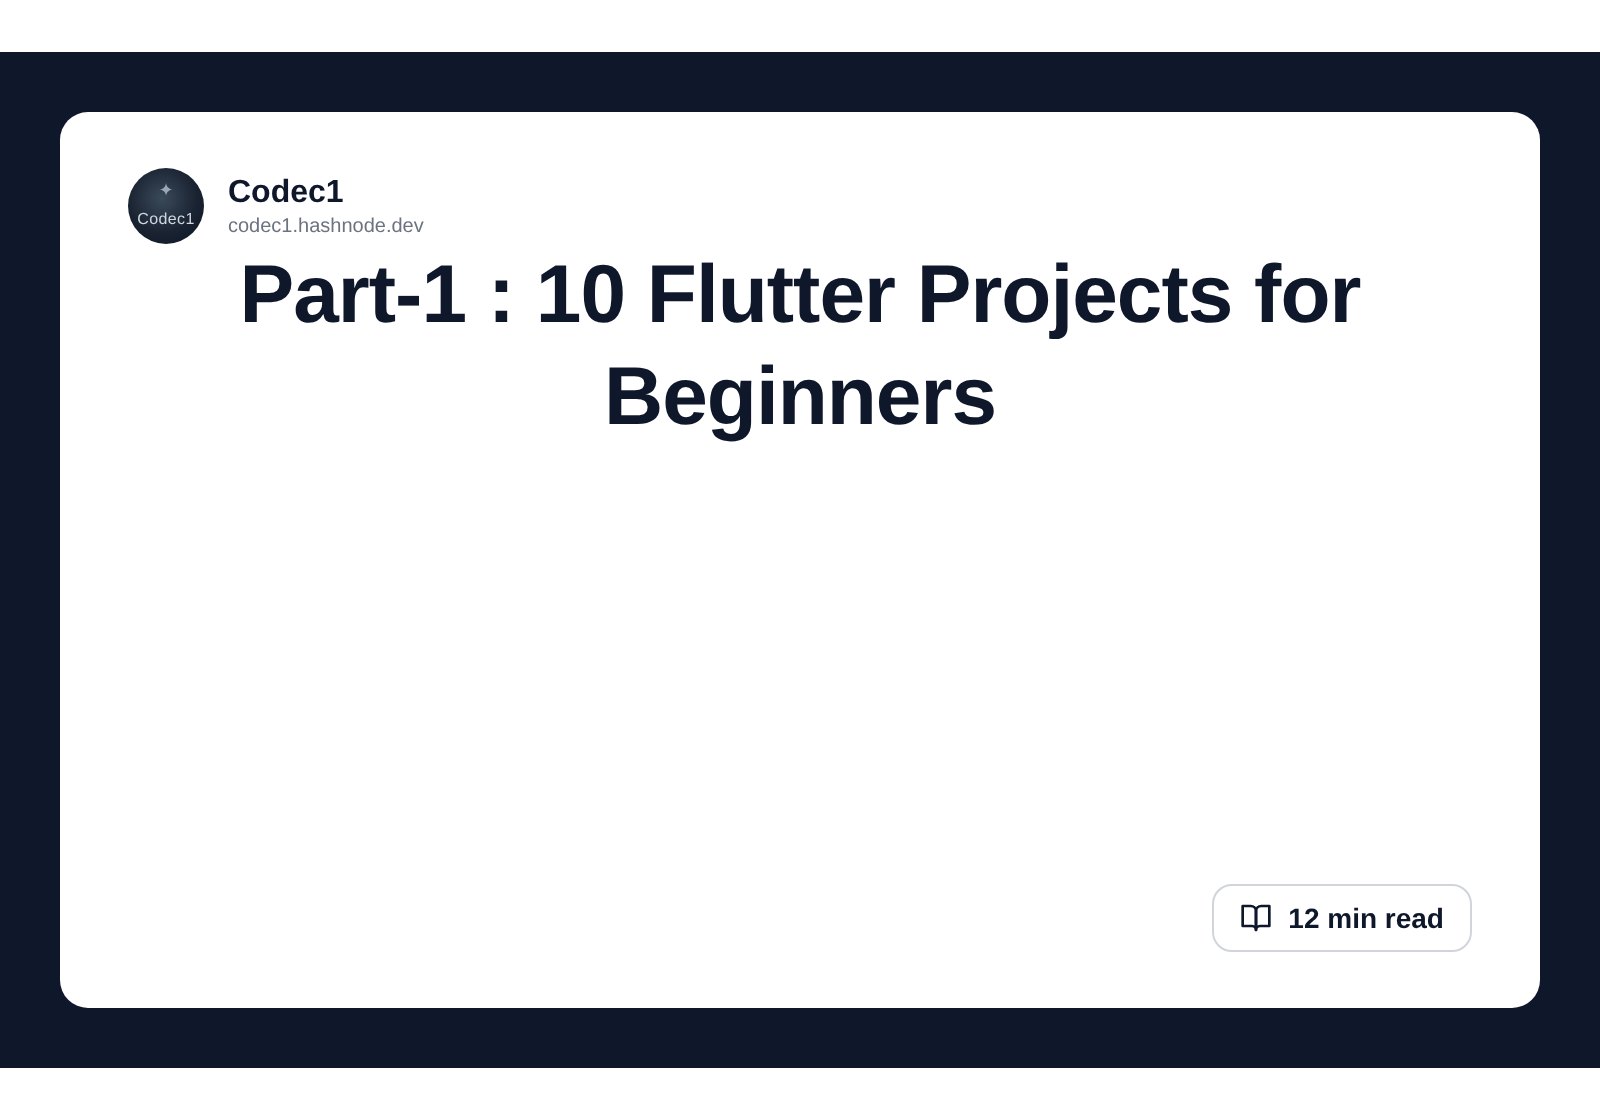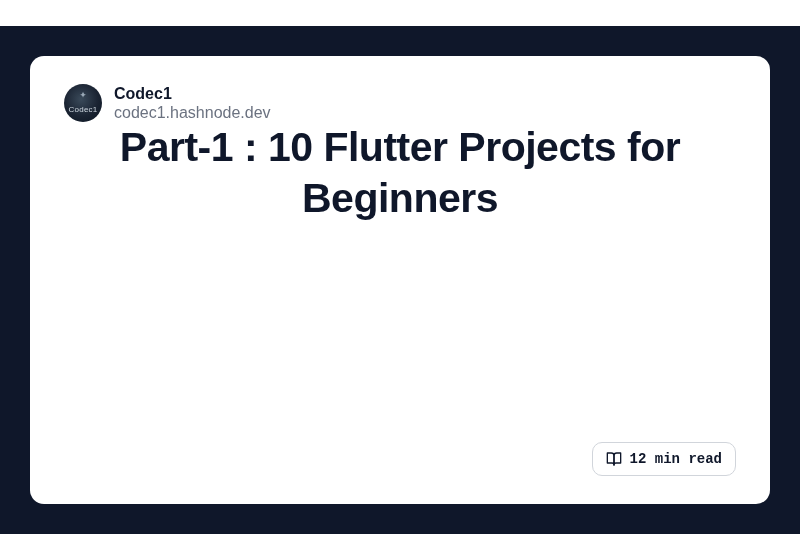--- a/index.html
+++ b/index.html
@@ -82,21 +82,21 @@
     }
 
     .author-name {
       font-size: 16px;
       font-weight: 700;
       color: #0f172a;
       line-height: 1.2;
     }
 
     .author-domain {
-      font-size: 16px;
+      font-size: 10px;
       color: #6b7280;
       font-weight: 500;
     }
 
     .title-wrap {
       flex: 1;
       display: flex;
       justify-content: center;
       padding: 0 8px;
     }
@@ -115,21 +115,20 @@
       justify-content: flex-end;
     }
 
     .read-time {
       display: inline-flex;
       align-items: center;
       gap: 8px;
       border: 1.5px solid #d1d5db;
       border-radius: 10px;
       padding: 8px 13px;
-      font-family: Liberation Mono, monospace;
     }
 
     .read-time-text {
       font-size: 14px;
       font-weight: 600;
       color: #0f172a;
     }
 
     .book-icon {
       width: 16px;

